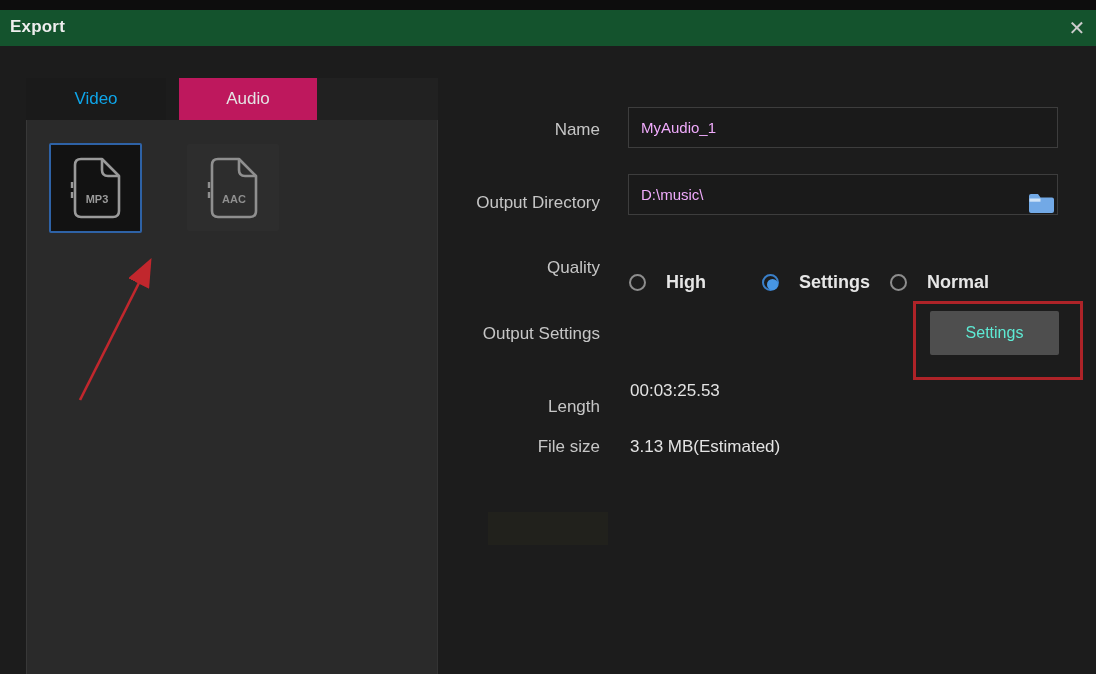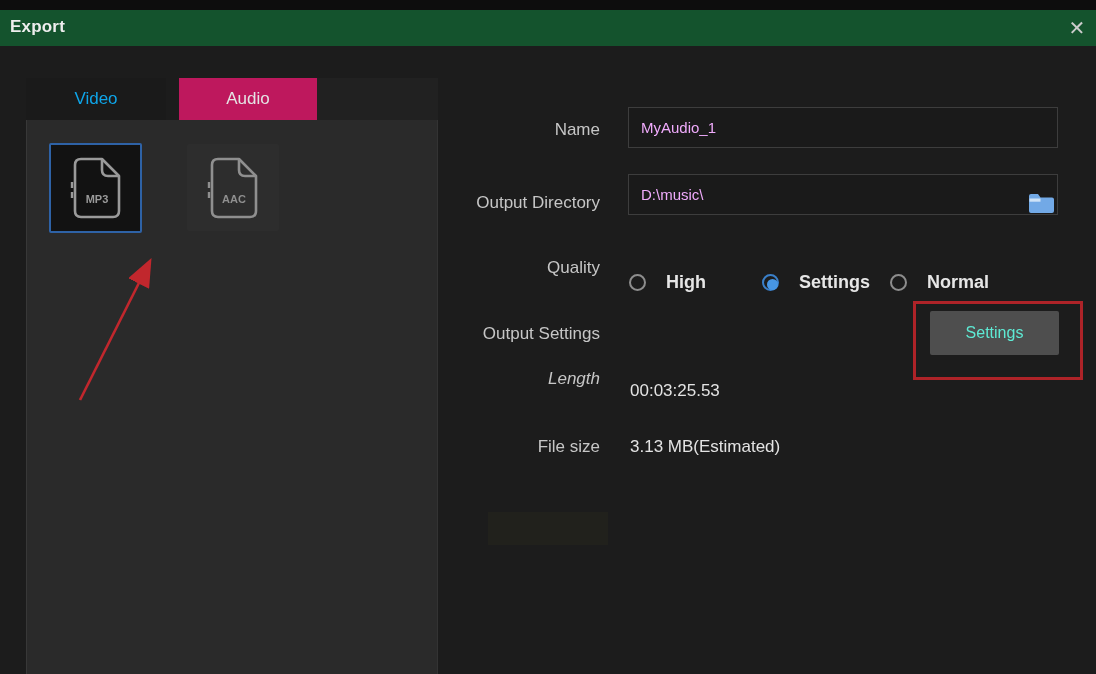--- a/index.html
+++ b/index.html
@@ -149,21 +149,21 @@
   </div>
   <div class="radio-opt" style="left:890px;">
     <span class="radio-circle"></span>
     <span class="radio-label">Normal</span>
   </div>
 
   <div class="abs flabel" style="top:323px;">Output Settings</div>
   <button class="abs settings-btn">Settings</button>
   <div class="abs red-rect"></div>
 
-  <div class="abs flabel" style="top:368px;font-style:italic;">Length</div>
+  <div class="abs flabel" style="top:396px;">Length</div>
   <div class="abs fvalue" style="top:380px;">00:03:25.53</div>
 
   <div class="abs flabel" style="top:436px;">File size</div>
   <div class="abs fvalue" style="top:436px;">3.13 MB(Estimated)</div>
 
   <button class="abs ghost-btn"></button>
 
 </div>
 
 </body></html>

